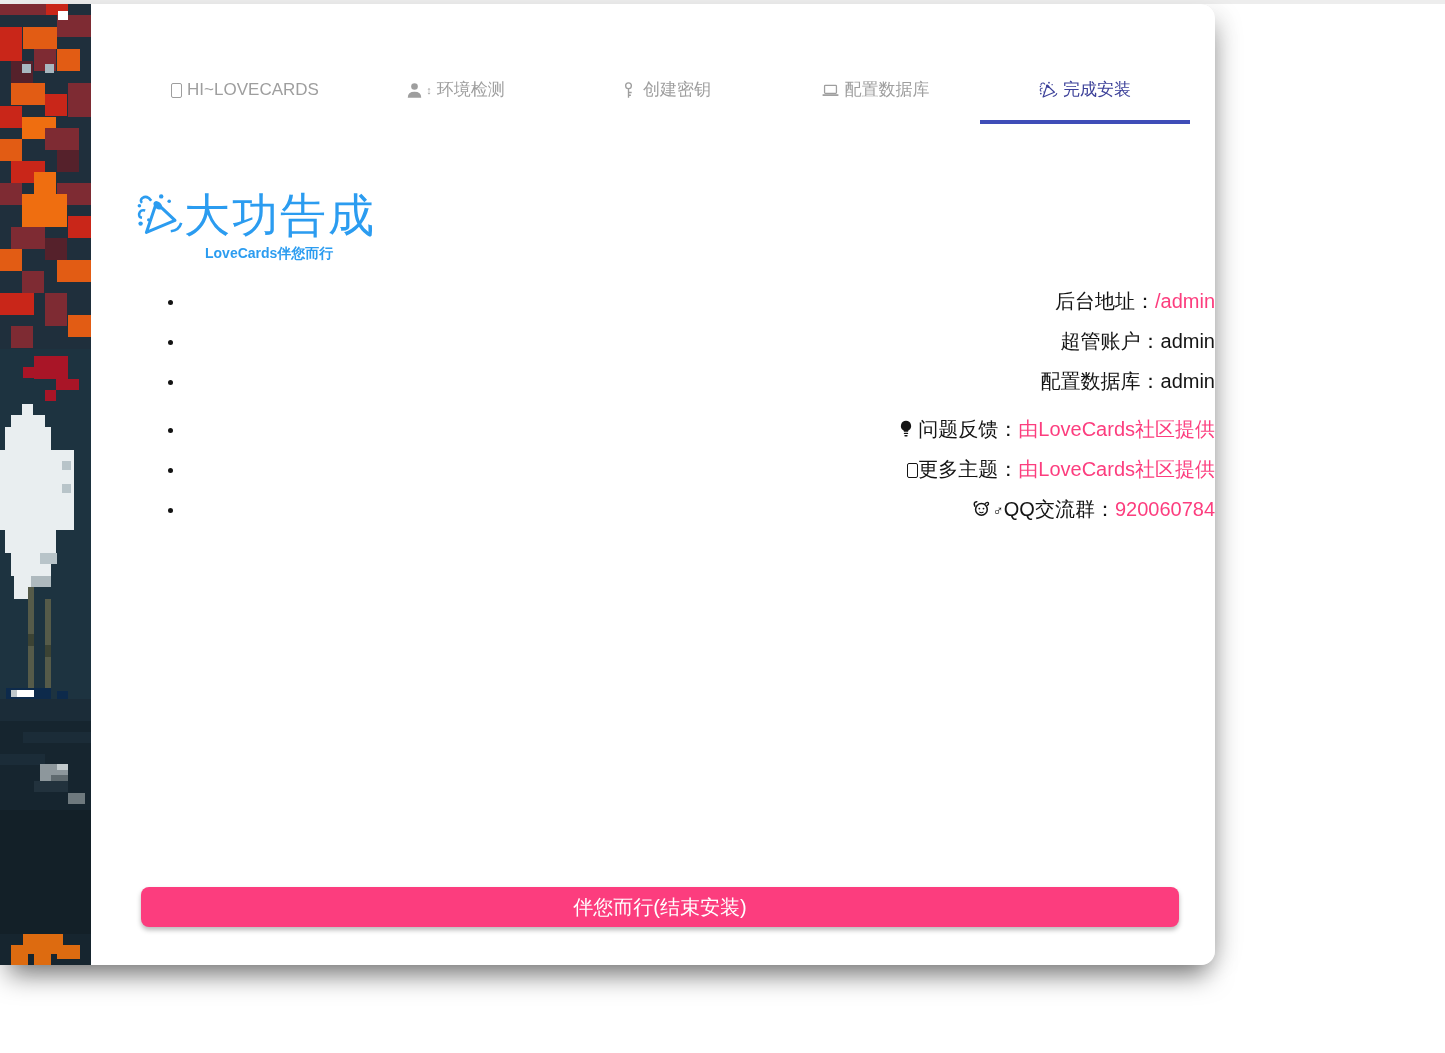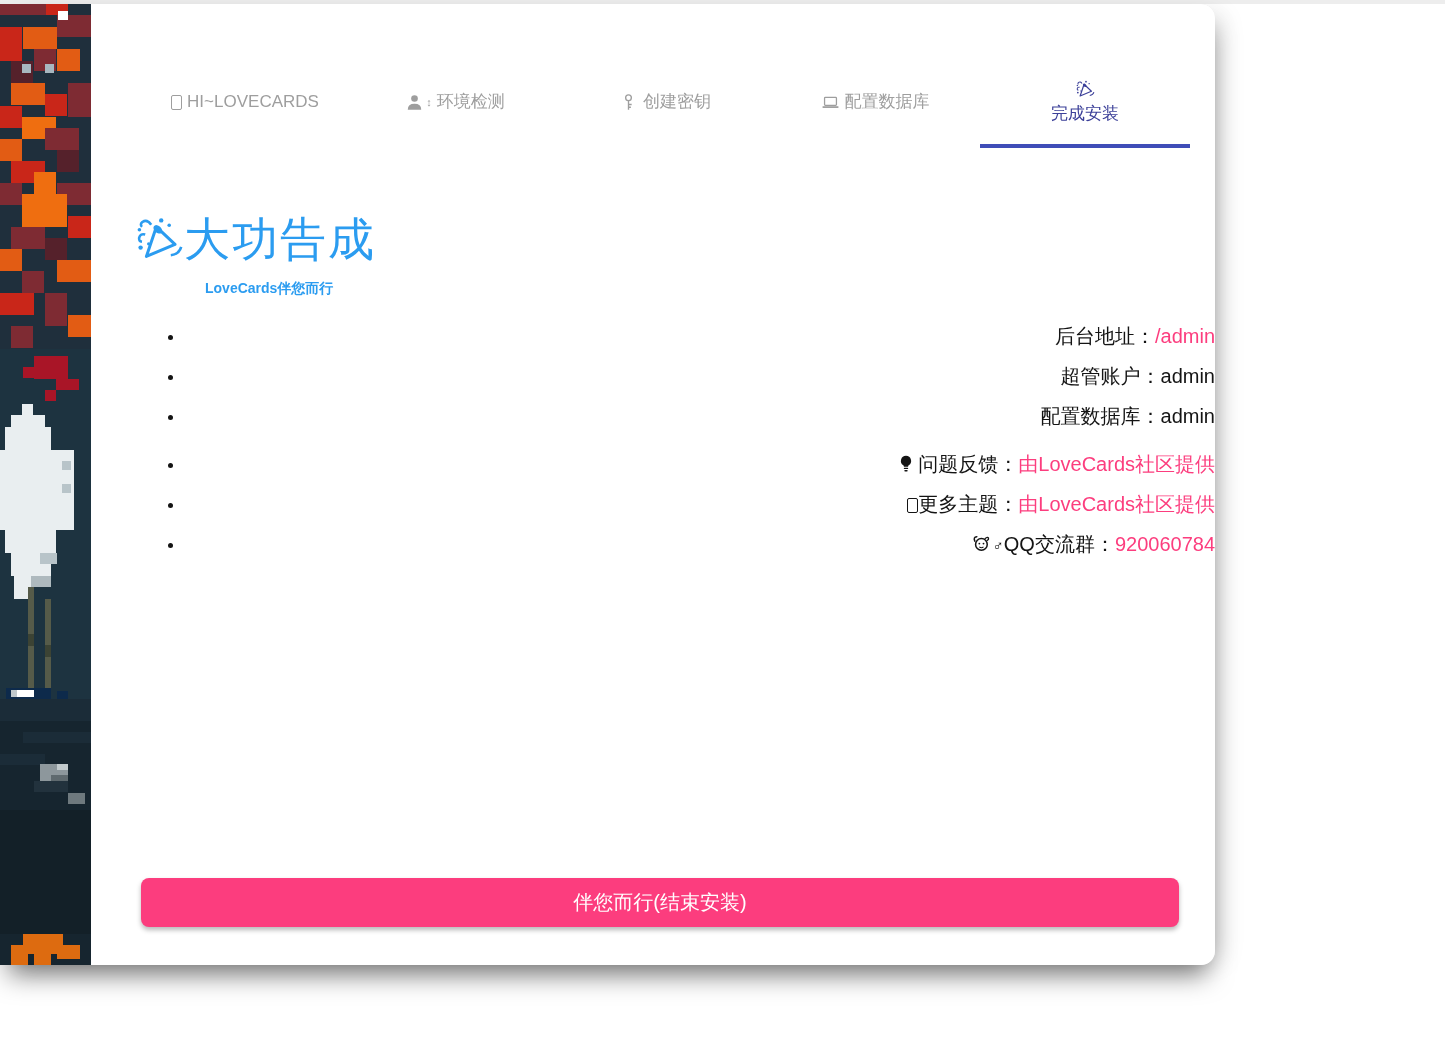--- a/index.html
+++ b/index.html
@@ -21,44 +21,44 @@
     position:absolute;top:0;left:91px;width:1124px;height:961px;
     background:#ffffff;border-radius:0 14px 14px 0;
   }
   
   .tabs{display:flex;margin:76px 25px 0 49px;}
   .tab{
     flex:1;display:flex;justify-content:center;align-items:center;gap:5px;
     color:#9e9e9e;font-size:17px;line-height:20px;padding-bottom:20px;
     border-bottom:4px solid transparent;cursor:pointer;white-space:nowrap;
   }
-  .tab.active{color:#3c4099;border-bottom-color:#3f4db8;flex-direction:column;}
+  .tab.active{color:#3c4099;border-bottom-color:#3f4db8;}
   .ic{width:19px;height:19px;flex:0 0 auto;}
   .mini{font-size:11px;line-height:11px;margin-left:-3px;}
   .tofu{display:inline-block;width:11px;height:15px;border:1.5px solid currentColor;border-radius:2px;box-sizing:border-box;}
   
-  .hero{display:flex;align-items:flex-start;margin:66px 0 12px 45px;color:#2b9cf0;}
+  .hero{display:flex;align-items:flex-start;margin:66px 0 1px 45px;color:#2b9cf0;}
   .hero .ic-big{width:48px;height:48px;margin-top:2px;}
   .hero h1{
     margin:0;font-weight:normal;font-size:46px;line-height:50px;color:#2b9cf0;
     font-family:"DejaVu Serif","Liberation Serif",serif;letter-spacing:2px;
   }
   .hero-sub{margin:0 0 0 114px;font-size:14px;line-height:24px;font-weight:bold;color:#2b9cf0;}
   
   ul.info{margin:24px 0 0 0;padding:0 0 0 94px;list-style:disc;}
   ul.info.second{}
   ul.info li{font-size:20px;line-height:24px;margin:0 0 16px 0;color:#141414;text-align:right;}
   ul.info li::marker{color:#141414;font-size:17px;}
   .li-ic{width:20px;height:20px;vertical-align:-3px;margin-right:2px;}
   .lbl{color:#141414;}
   .val{color:#141414;}
   .val.link{color:#fc3d7e;text-decoration:none;cursor:pointer;}
   
   .finish-btn{
-    position:absolute;left:50px;right:36px;bottom:38px;height:49px;
+    position:absolute;left:50px;right:36px;bottom:38px;height:40px;
     background:#fc3d7e;color:#ffffff;font-size:20px;border:none;border-radius:8px;
     font-family:inherit;cursor:pointer;box-shadow:0 3px 5px rgba(0,0,0,.28);
   }
   svg{display:block;}
   .tab .ic, .li-ic{display:inline-block;}
 </style>
 </head>
 <body>
 
 <svg width="0" height="0" style="position:absolute" aria-hidden="true">

